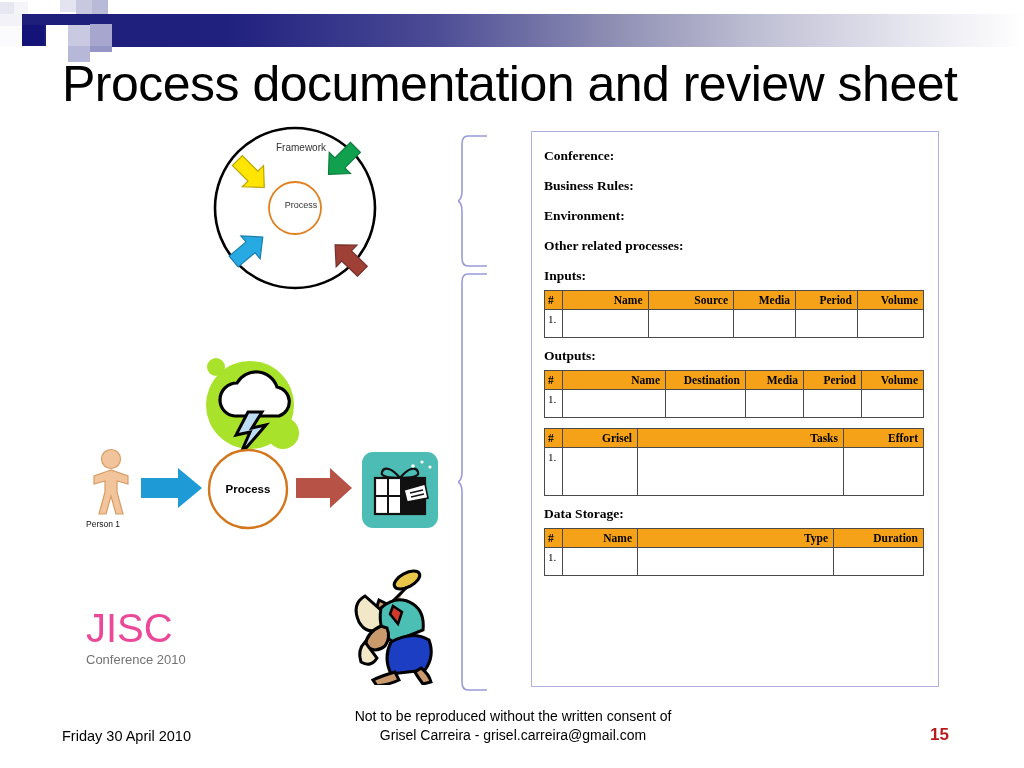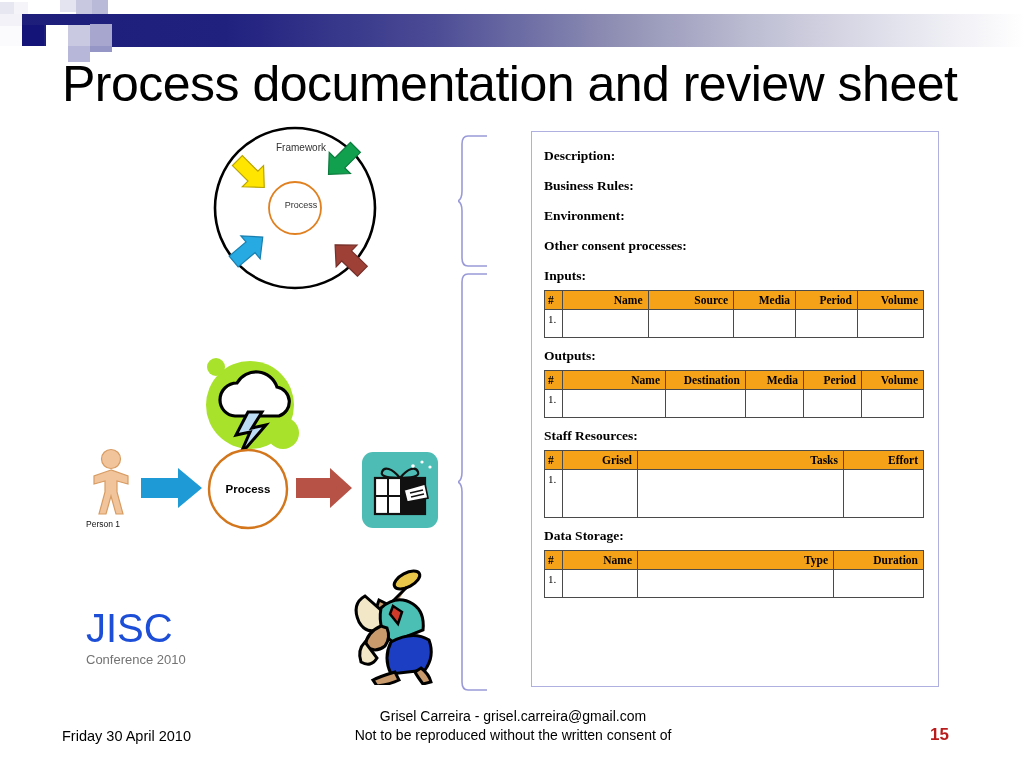--- a/index.html
+++ b/index.html
@@ -59,21 +59,21 @@
   }
   #process-node-label {
     position: absolute; left: 205px; top: 483px;
     width: 86px; text-align: center;
     font-size: 11.5px; font-weight: bold; color: #000;
   }
 
   
   #jisc-logo { position: absolute; left: 86px; top: 606px; width: 130px; }
   #jisc-wordmark {
-    font-size: 40px; color: #1d4ed8; letter-spacing: 0px;
+    font-size: 40px; color: #ec4899; letter-spacing: 0px;
     font-family: "Liberation Sans", sans-serif; line-height: 44px;
   }
   #jisc-conference {
     font-size: 13px; color: #737373; margin-top: 2px;
     font-family: "Liberation Sans", sans-serif;
   }
 
   
   #doc-panel {
     position: absolute;
@@ -258,24 +258,24 @@
   </svg>
 </div>
 
 <div id="jisc-logo">
   <div id="jisc-wordmark">JISC</div>
   <div id="jisc-conference">Conference 2010</div>
 </div>
 
 <div id="doc-panel">
   <div id="doc-inner">
-    <div class="doc-field">Description:</div>
+    <div class="doc-field">Conference:</div>
     <div class="doc-field">Business Rules:</div>
     <div class="doc-field">Environment:</div>
-    <div class="doc-field">Other consent processes:</div>
+    <div class="doc-field">Other related processes:</div>
 
     <div class="doc-field tight">Inputs:</div>
     <table class="sheet-table">
       <colgroup>
           <col style="width:18px">
           <col>
           <col>
           <col style="width:62px">
           <col style="width:62px">
           <col style="width:66px">
@@ -327,21 +327,20 @@
         <td class="colnum">1.</td>
         <td></td>
         <td></td>
         <td></td>
         <td></td>
         <td></td>
       </tr>
         </tbody>
     </table>
 
-    <div class="doc-field tight">Staff Resources:</div>
     <table class="sheet-table">
       <colgroup>
           <col style="width:18px">
           <col style="width:75px">
           <col>
           <col style="width:80px">
         </colgroup>
       <thead>
           <tr>
         <th class="colnum">#</th>
@@ -383,16 +382,16 @@
         <td></td>
         <td></td>
       </tr>
         </tbody>
     </table>
   </div>
 </div>
 
 <div id="footer-date">Friday 30 April 2010</div>
 <div id="footer-notice">
+  <div>Not to be reproduced without the written consent of</div>
   <div>Grisel Carreira - grisel.carreira@gmail.com</div>
-  <div>Not to be reproduced without the written consent of</div>
 </div>
 <div id="footer-pagenum">15</div>
 
 </body></html>

